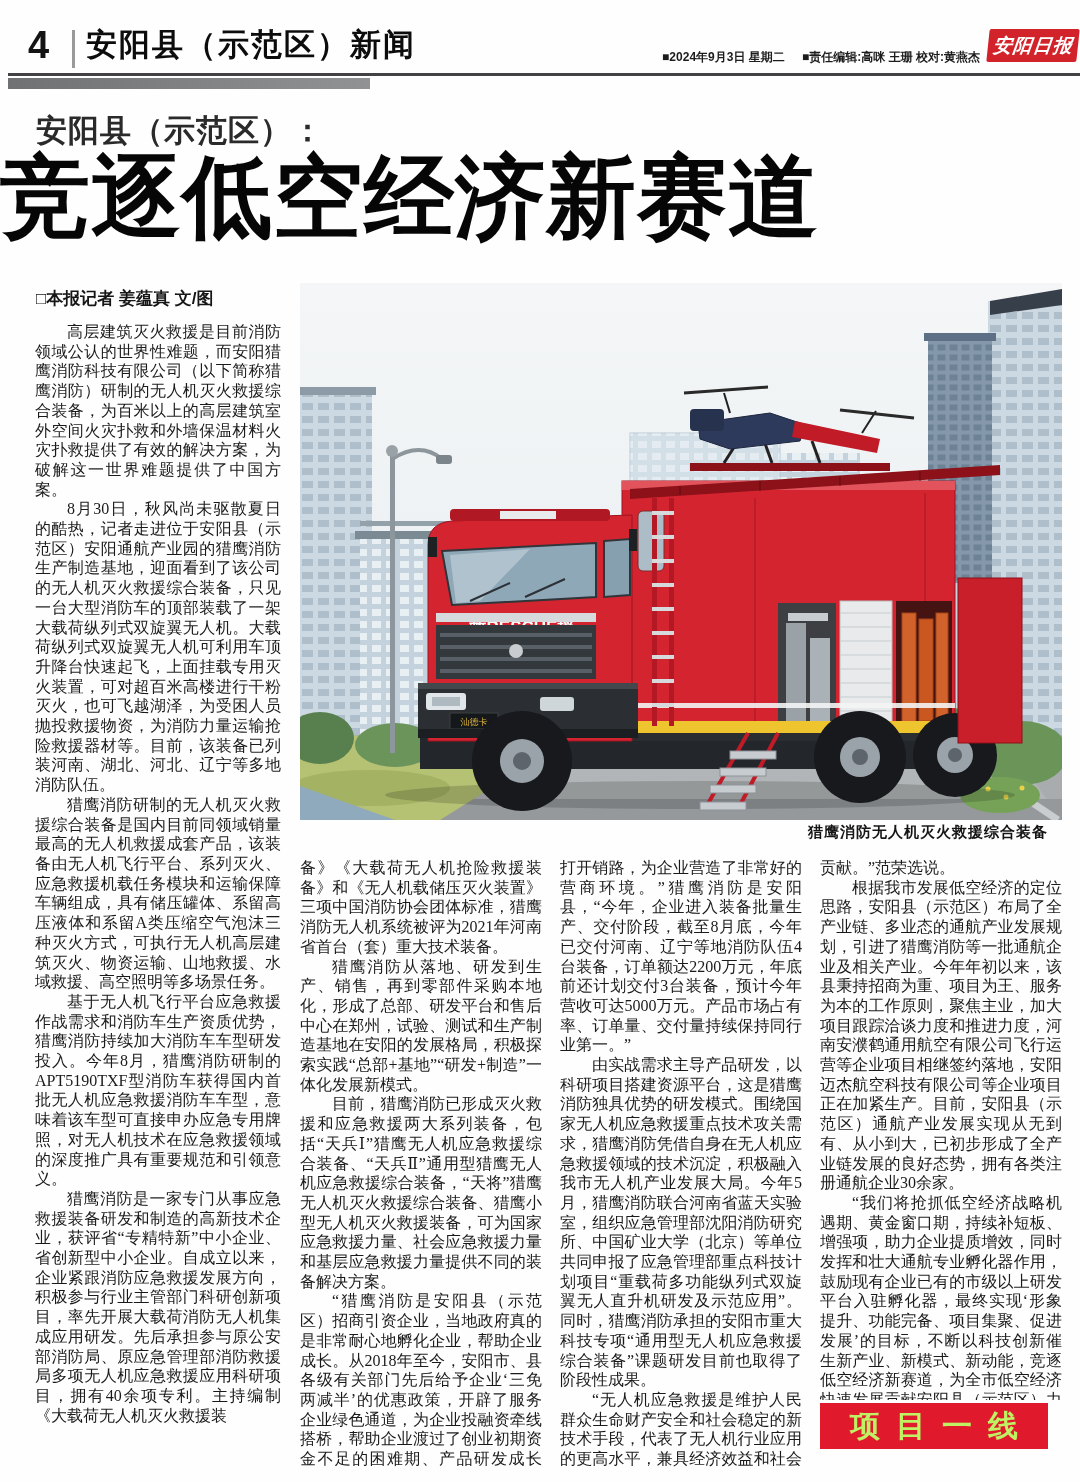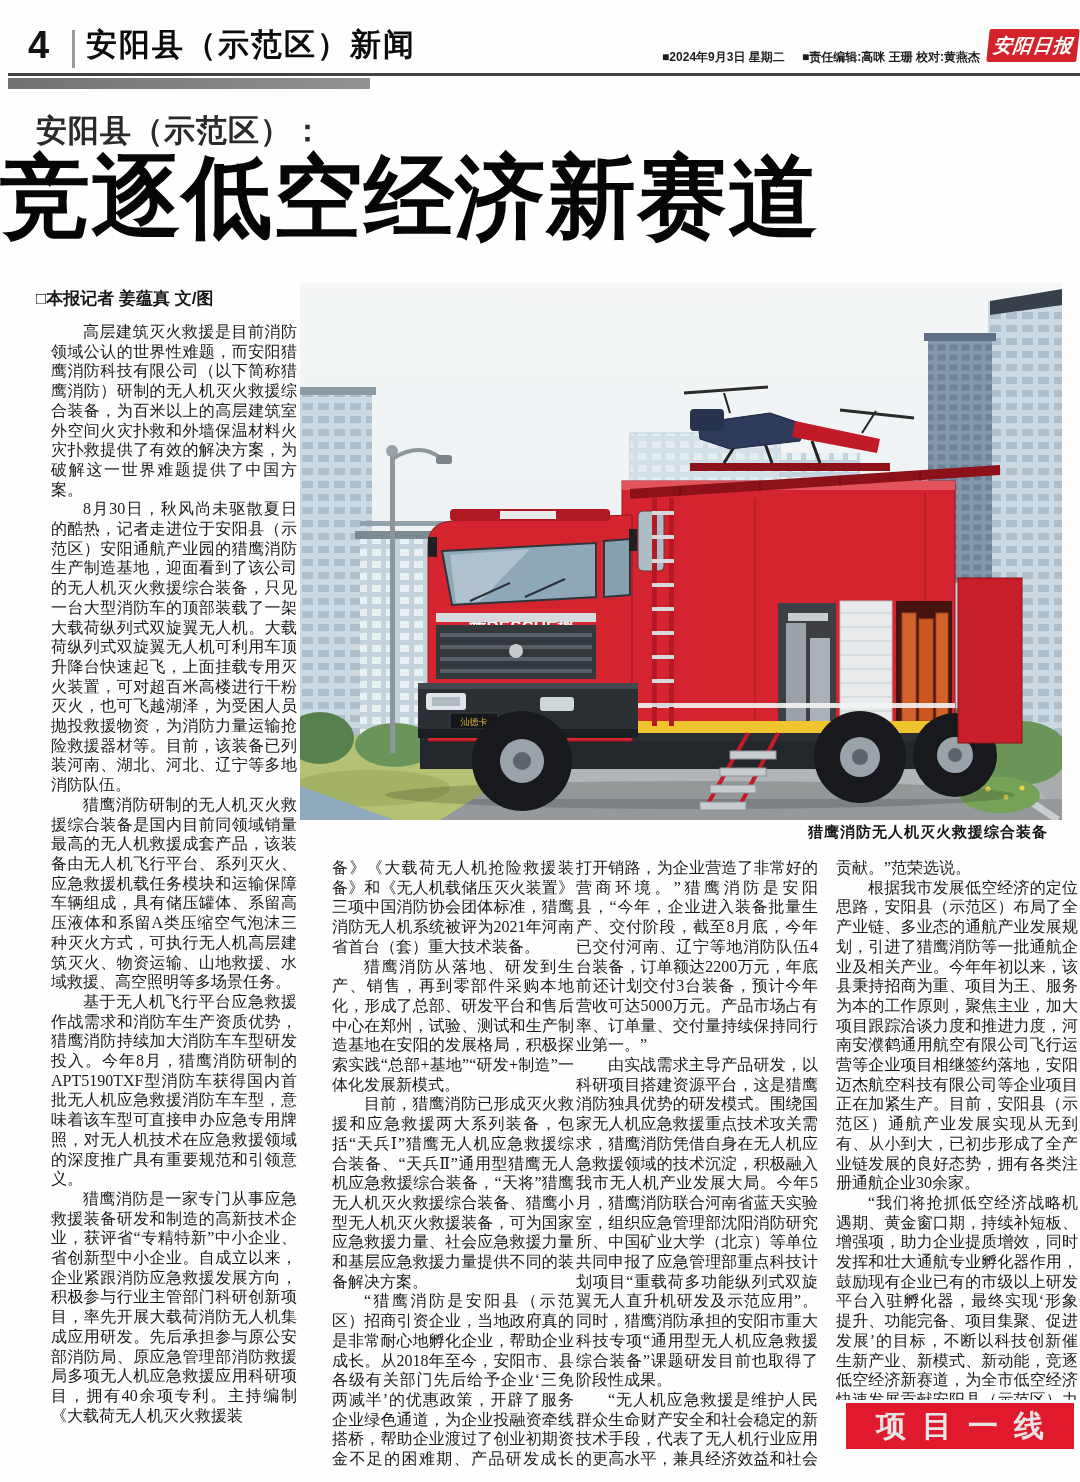--- a/index.html
+++ b/index.html
@@ -27,40 +27,40 @@
   
   .kicker{position:absolute;left:36px;top:110px;font-family:"Liberation Sans",sans-serif;
           font-size:31px;font-weight:600;color:#2a2a2a;letter-spacing:1px;}
   .headline{position:absolute;left:0;top:148px;width:1080px;margin:0;
           font-family:"Liberation Sans",sans-serif;font-size:90px;line-height:1.1;
           font-weight:900;color:#060606;letter-spacing:1px;white-space:nowrap;}
   .byline{position:absolute;left:36px;top:287px;font-family:"Liberation Sans",sans-serif;
           font-size:17px;font-weight:700;color:#161616;}
 
   
-  .col{position:absolute;overflow:hidden;margin-left:16px;}
+  .col{position:absolute;overflow:hidden;}
   .col p{margin:0;font-size:16px;line-height:19.7px;text-align:justify;
          text-indent:2em;color:#1a1a1a;}
   .col p.cont{text-indent:0;}
   .col1{left:35px; top:322px;width:246px;height:1150px;}
-  .col2{left:316px;top:858px;width:242px;height:612px;}
+  .col2{left:300px;top:858px;width:242px;height:612px;}
   .col3{left:560px;top:858px;width:242px;height:612px;}
   .col4{left:820px;top:858px;width:242px;height:542px;}
 
   
   .photo{position:absolute;left:300px;top:283px;width:762px;height:537px;margin:0;}
   .photo svg{display:block;}
   .caption{position:absolute;left:300px;top:823px;width:748px;text-align:right;
            font-size:15px;font-weight:600;color:#151515;letter-spacing:1px;}
 
   
   .project-box{position:absolute;left:820px;top:1403px;width:228px;height:46px;
-           background:#e01a2c;color:#e5e5e5;display:flex;align-items:center;justify-content:center;
+           background:#e01a2c;color:#bef264;display:flex;align-items:center;justify-content:center;
            font-family:"Liberation Serif",serif;font-weight:700;font-size:30px;
-           letter-spacing:16px;text-indent:16px;margin-left:26px;}
+           letter-spacing:16px;text-indent:16px;}
 </style>
 </head>
 <body>
 
 <div class="page">
 
   <div class="page-num">4</div>
   <div class="head-divider"></div>
   <div class="section-title">安阳县（示范区）新闻</div>
   <div class="pub-info">

